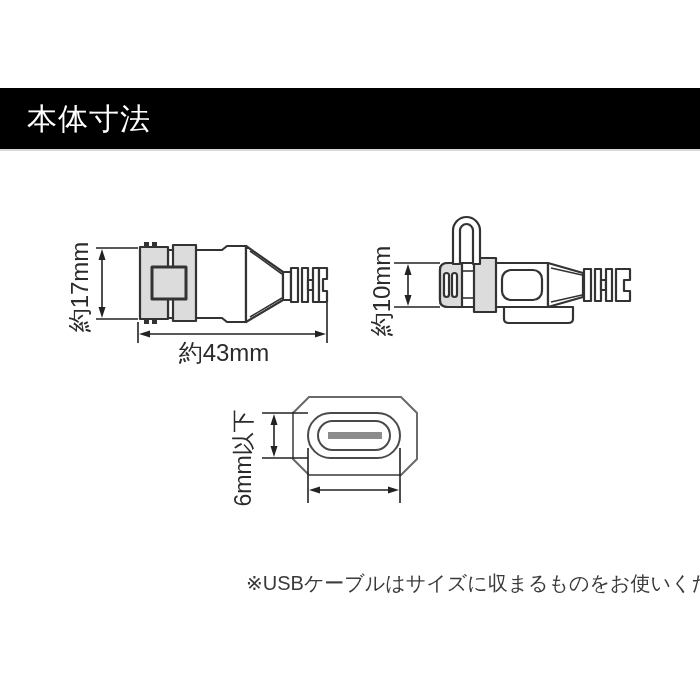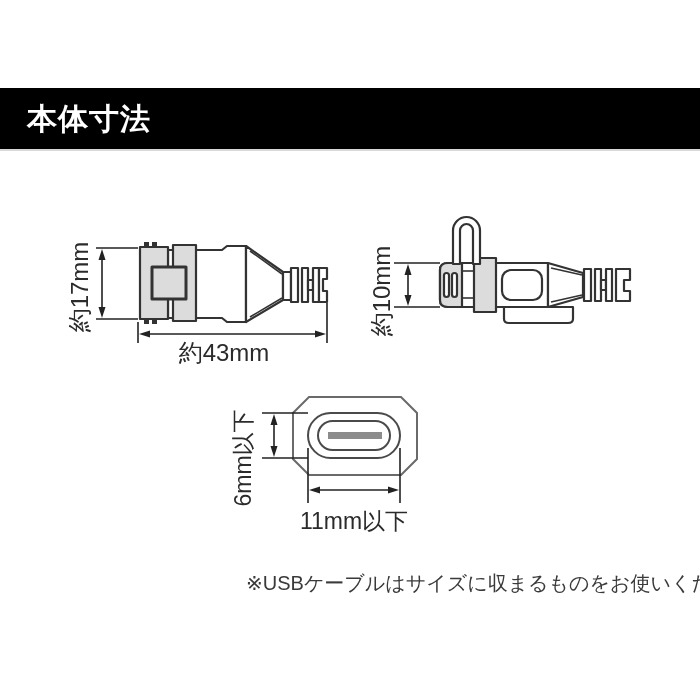--- a/index.html
+++ b/index.html
@@ -5,21 +5,21 @@
   html,body{margin:0;padding:0;background:#ffffff;}
   #page{
     position:relative;width:700px;height:700px;background:#ffffff;overflow:hidden;
     font-family:"Liberation Sans","DejaVu Sans",sans-serif;color:#2b2b2b;
   }
   #header-bar{
     position:absolute;left:0;top:88px;width:700px;height:63px;background:#000000;
     border-bottom:2px solid #d9d9d9;box-sizing:border-box;
   }
   #header-bar .title{
-    color:#ffffff;font-size:30px;font-weight:bold;line-height:61px;padding-left:27px;
+    color:#ffffff;font-size:30px;font-weight:normal;line-height:61px;padding-left:27px;
     letter-spacing:1px;
   }
   #diagram-svg{position:absolute;left:0;top:0;width:700px;height:700px;}
   .dim-label{
     position:absolute;font-size:24px;color:#2b2b2b;white-space:nowrap;
     transform:translate(-50%,-50%);
   }
   .dim-label.vertical{transform:translate(-50%,-50%) rotate(-90deg);}
   .dim-label.small{font-size:23px;}
   #note-text{
@@ -147,17 +147,16 @@
   </svg>
 
   <div class="dim-label vertical" style="left:80px;top:287px;">約17mm</div>
 
   <div class="dim-label" style="left:224px;top:353px;">約43mm</div>
 
   <div class="dim-label vertical" style="left:382px;top:291px;">約10mm</div>
 
   <div class="dim-label vertical small" style="left:243px;top:458px;">6mm以下</div>
 
-  <div class="dim-label small" style="left:354px;top:521px;">11mm以下</div>
 
   <div id="note-text">※USBケーブルはサイズに収まるものをお使いください。</div>
 
 </div>
 
 </body></html>

